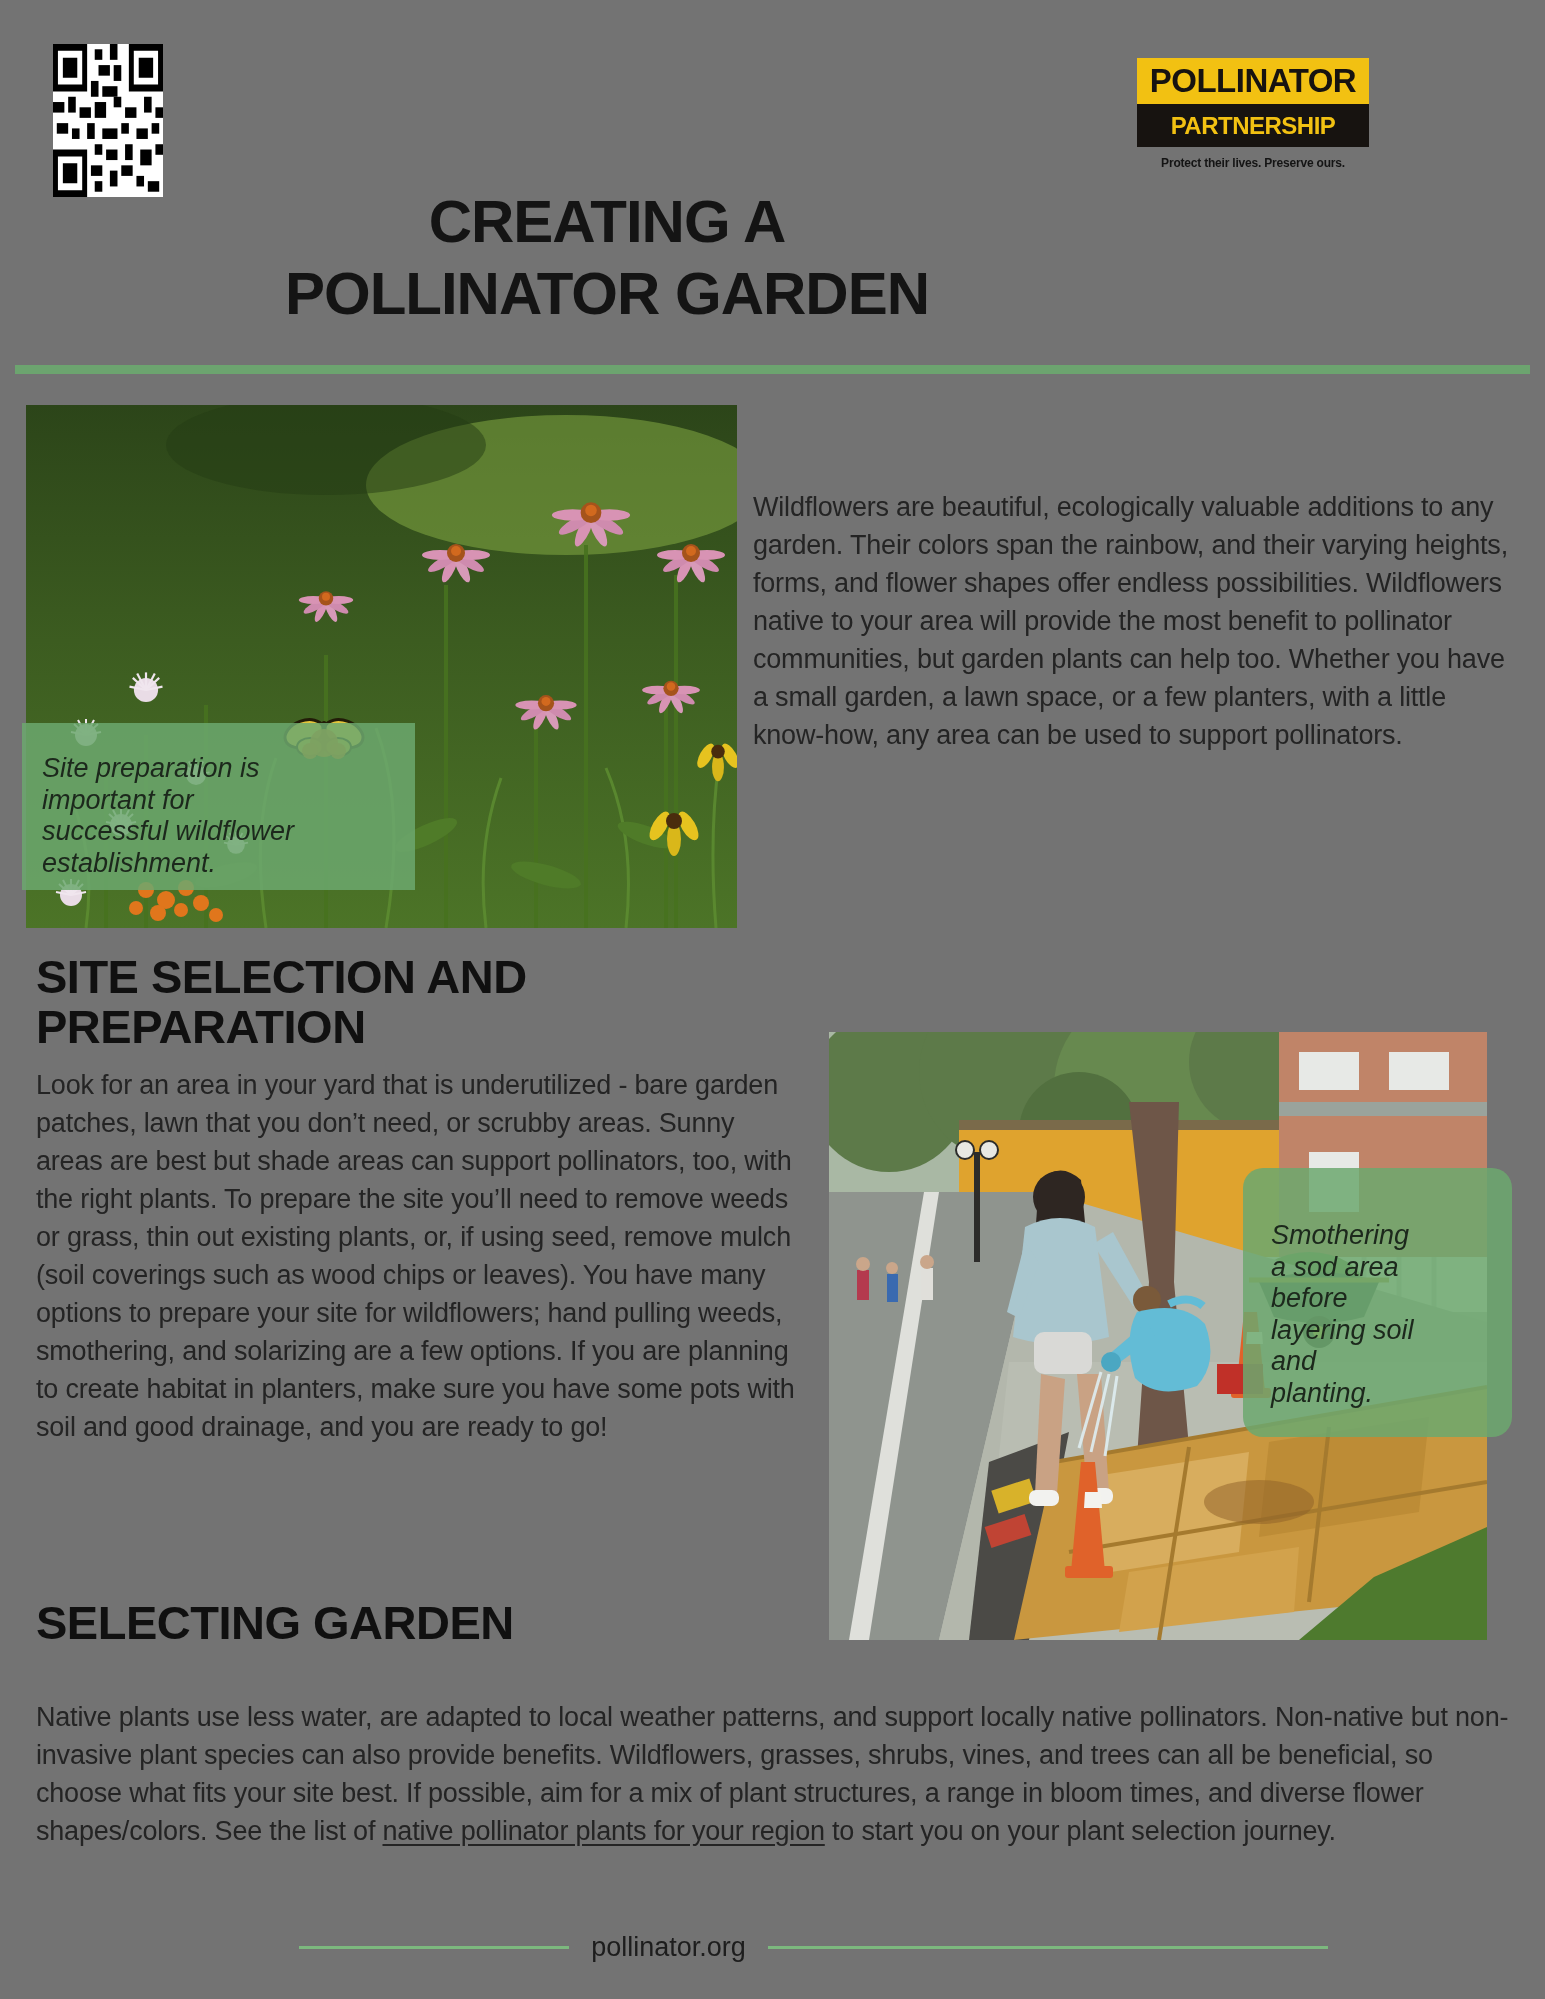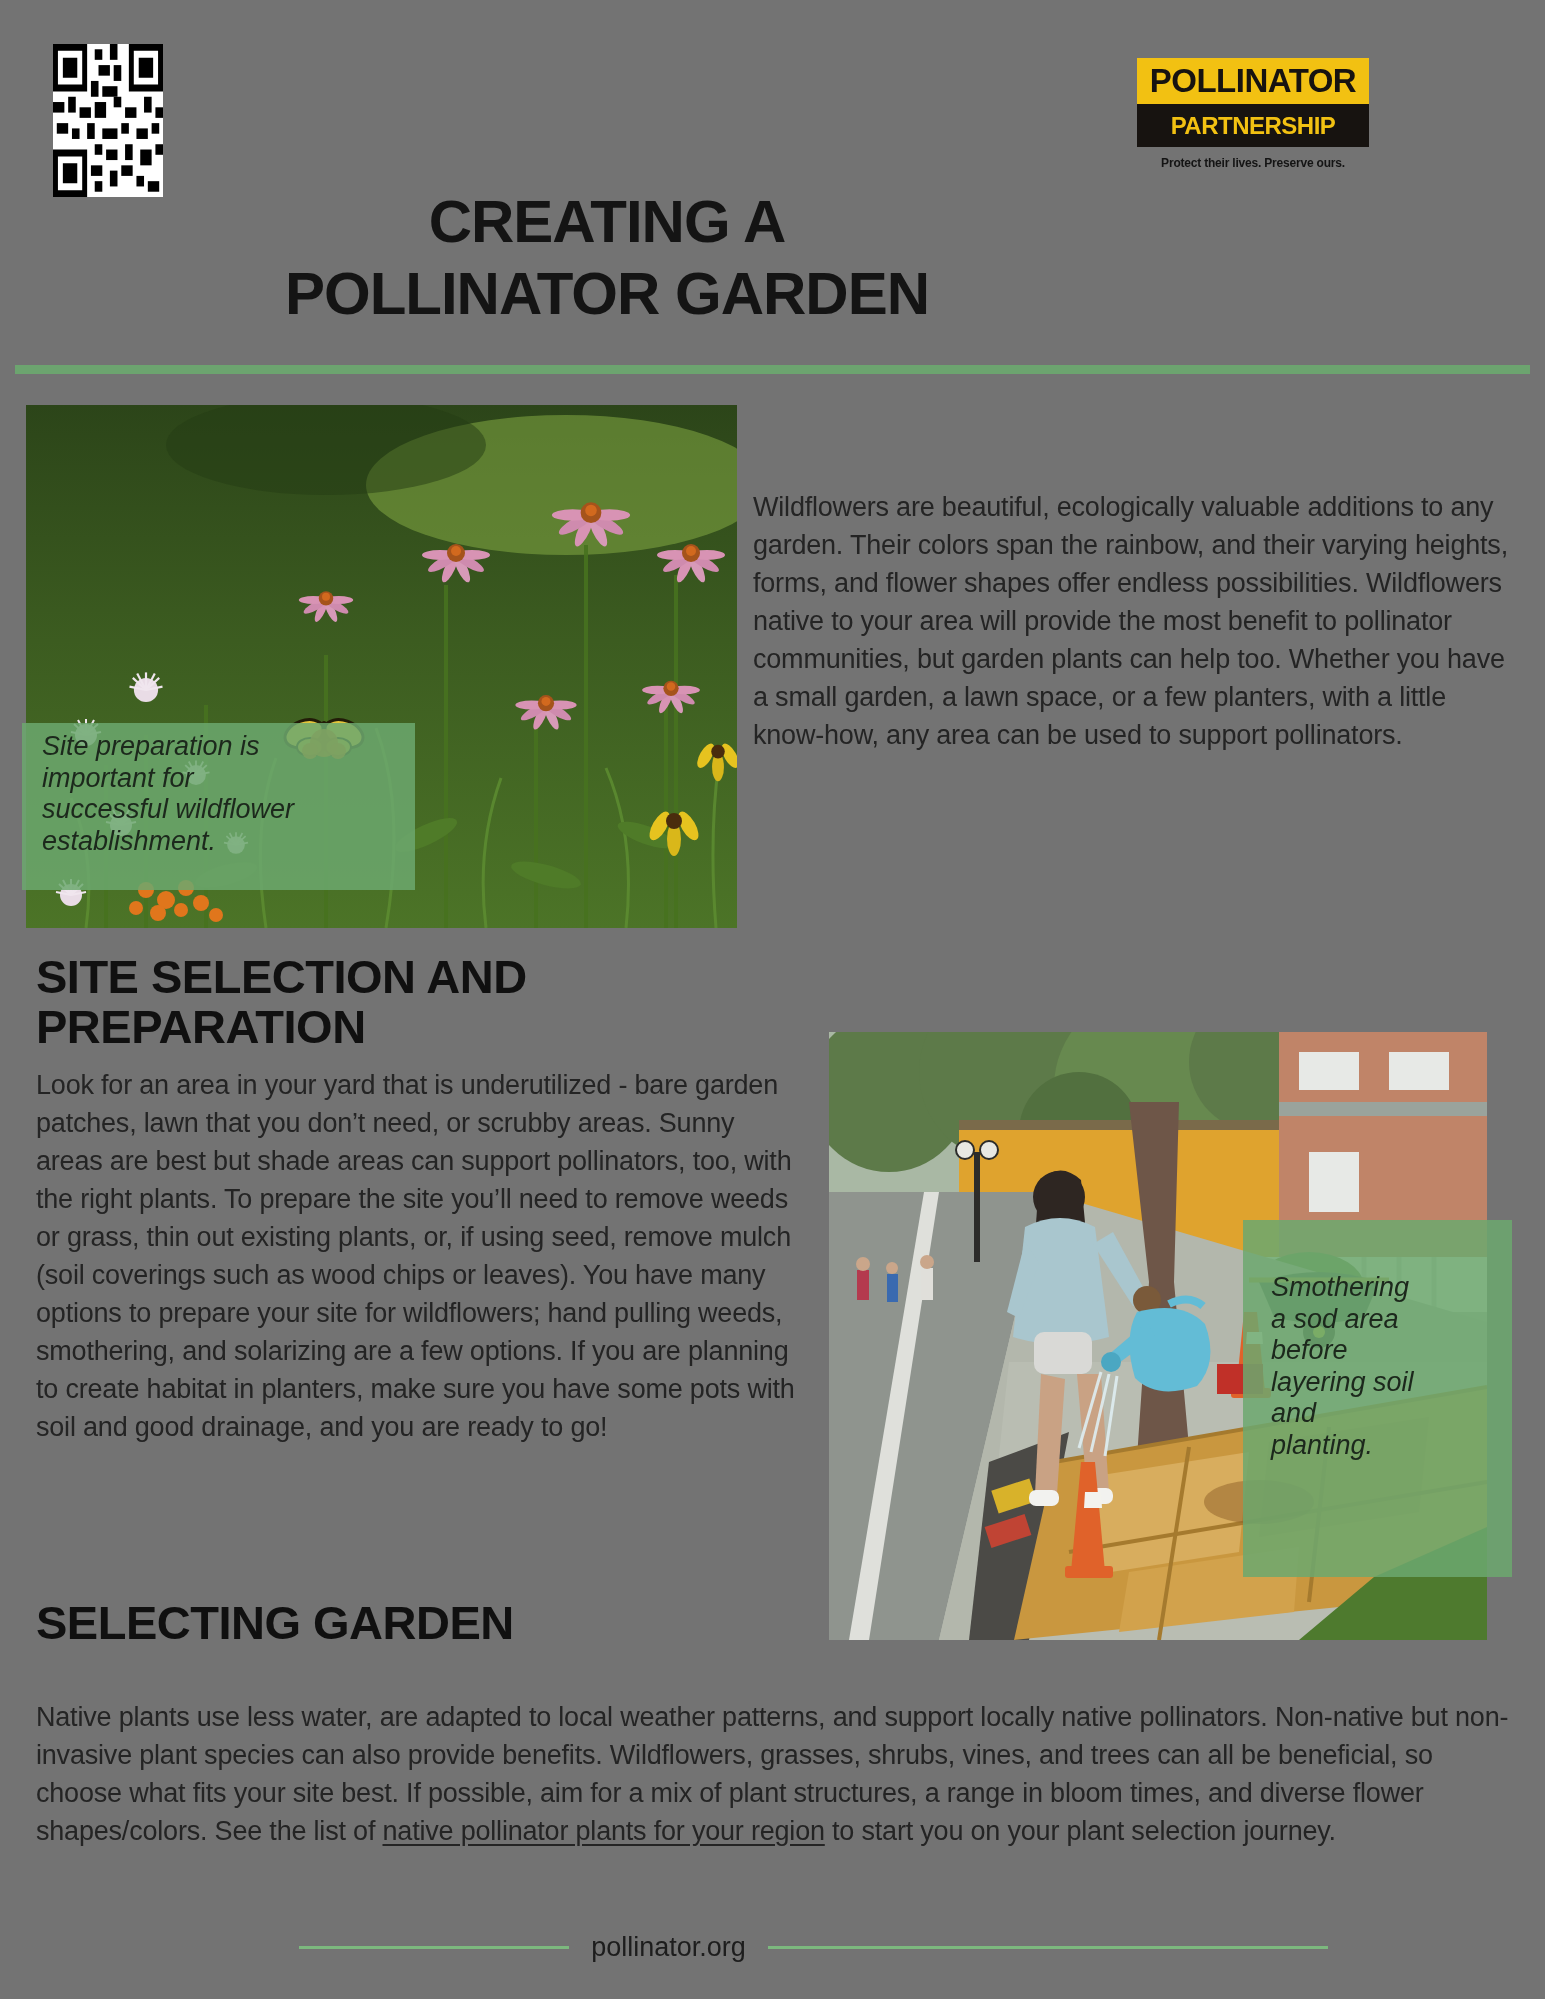--- a/index.html
+++ b/index.html
@@ -29,22 +29,22 @@
 
   
   .photo1{left:26px;top:405px;width:711px;height:523px;}
   .photo2{left:829px;top:1032px;width:658px;height:608px;}
   .photo1 svg,.photo2 svg{display:block;width:100%;height:100%;}
 
   
   .caption{
     font-style:italic;font-size:27px;line-height:31.5px;color:#1c281c;
   }
-  .caption1{left:22px;top:723px;width:393px;height:167px;box-sizing:border-box;padding:8px 20px;}
-  .caption2{left:1243px;top:1220px;width:269px;height:357px;box-sizing:border-box;padding:52px 28px;}
+  .caption1{left:22px;top:723px;width:393px;height:167px;box-sizing:border-box;padding:30px 20px;}
+  .caption2{left:1243px;top:1168px;width:269px;height:269px;box-sizing:border-box;padding:52px 28px;border-radius:20px;}
 
   
   .body-text{font-size:27px;line-height:38px;color:#242424;letter-spacing:-0.2px;}
   .intro{left:753px;top:488px;width:760px;}
   .para-site{left:36px;top:1066px;width:772px;}
   .para-plants{left:36px;top:1698px;width:1478px;}
 
   .h2{font-weight:bold;font-size:47px;line-height:50px;color:#101010;letter-spacing:-0.5px;}
   .h2-site{left:36px;top:952px;width:700px;}
   .h2-plants{left:36px;top:1598px;width:800px;}

